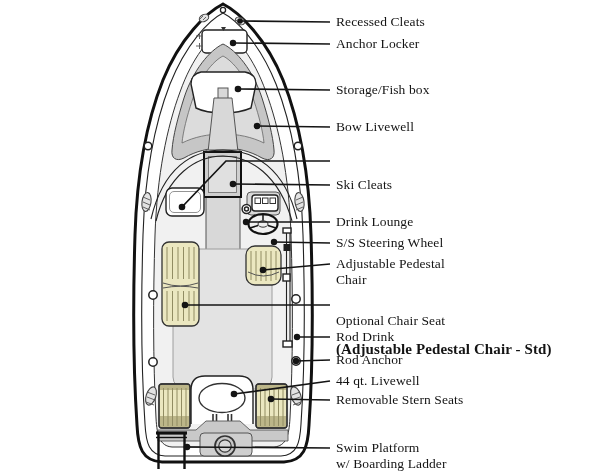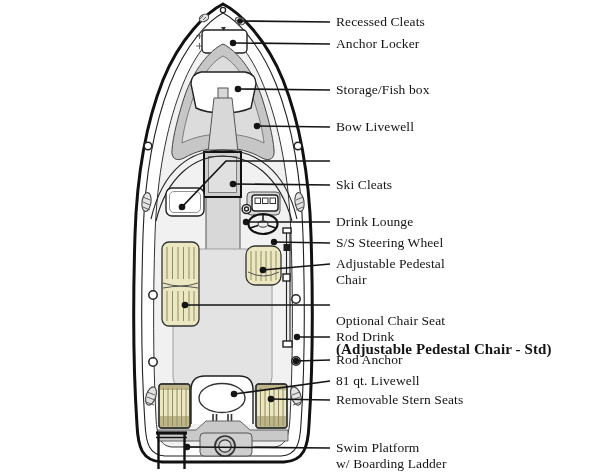--- a/index.html
+++ b/index.html
@@ -224,18 +224,18 @@
   <div class="label" style="top:214px">Drink Lounge</div>
   <div class="label" style="top:256px">Adjustable Pedestal
 Chair</div>
   <div class="label" style="top:235px">S/S Steering Wheel</div>
   <div class="label" style="top:297px">
     <div>Optional Chair Seat</div>
     <div class="sub">(Adjustable Pedestal Chair - Std)</div>
   </div>
   <div class="label" style="top:329px">Rod Drink</div>
   <div class="label" style="top:352px">Rod Anchor</div>
-  <div class="label" style="top:373px">81 qt. Livewell</div>
+  <div class="label" style="top:373px">44 qt. Livewell</div>
   <div class="label" style="top:392px">Removable Stern Seats</div>
   <div class="label" style="top:440px">Swim Platform
 w/ Boarding Ladder</div>
 
 </div>
 
 </body></html>

